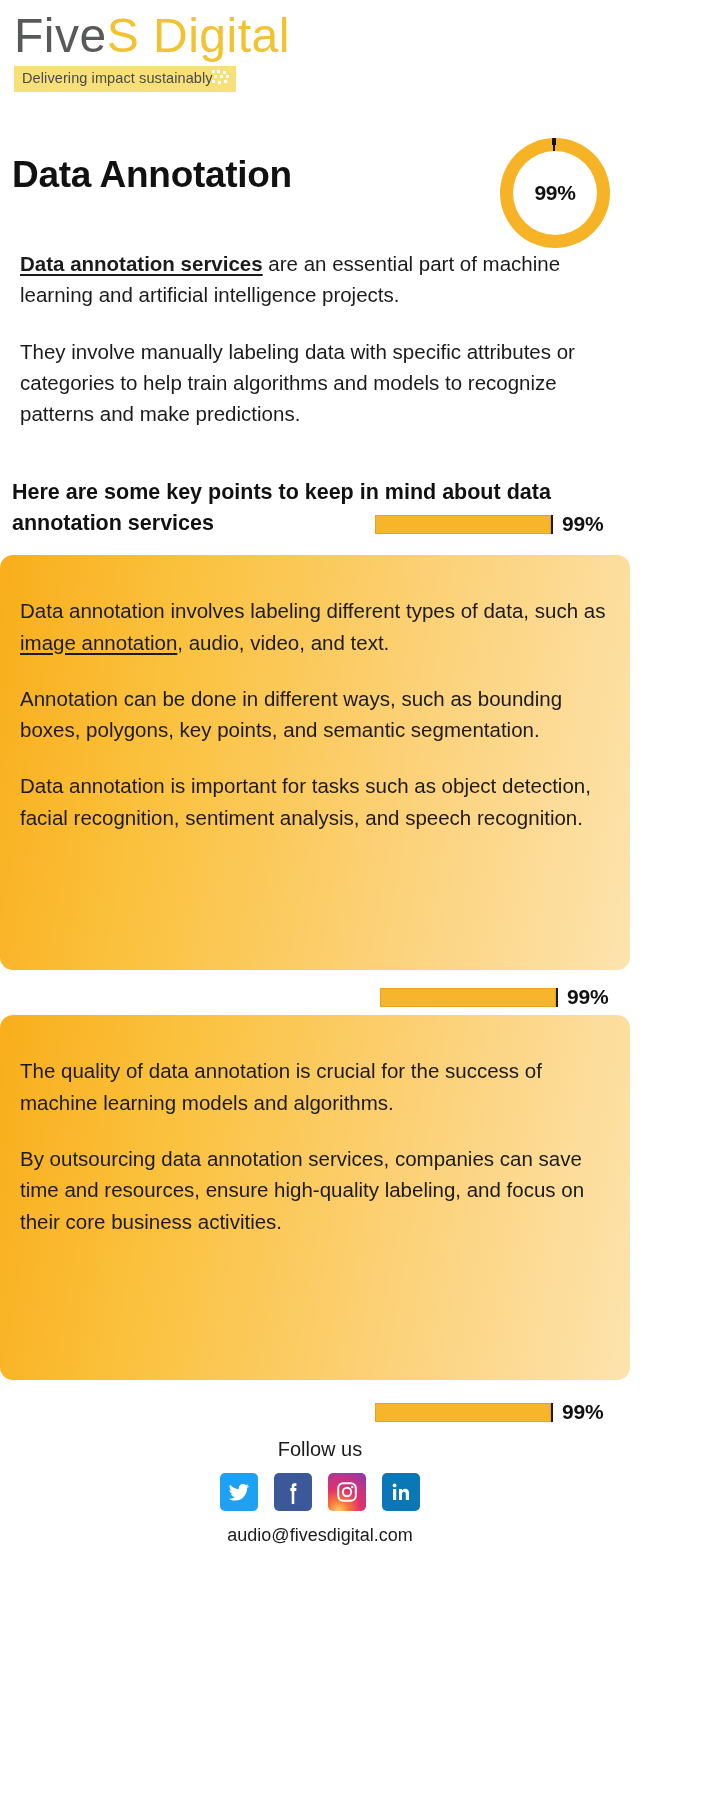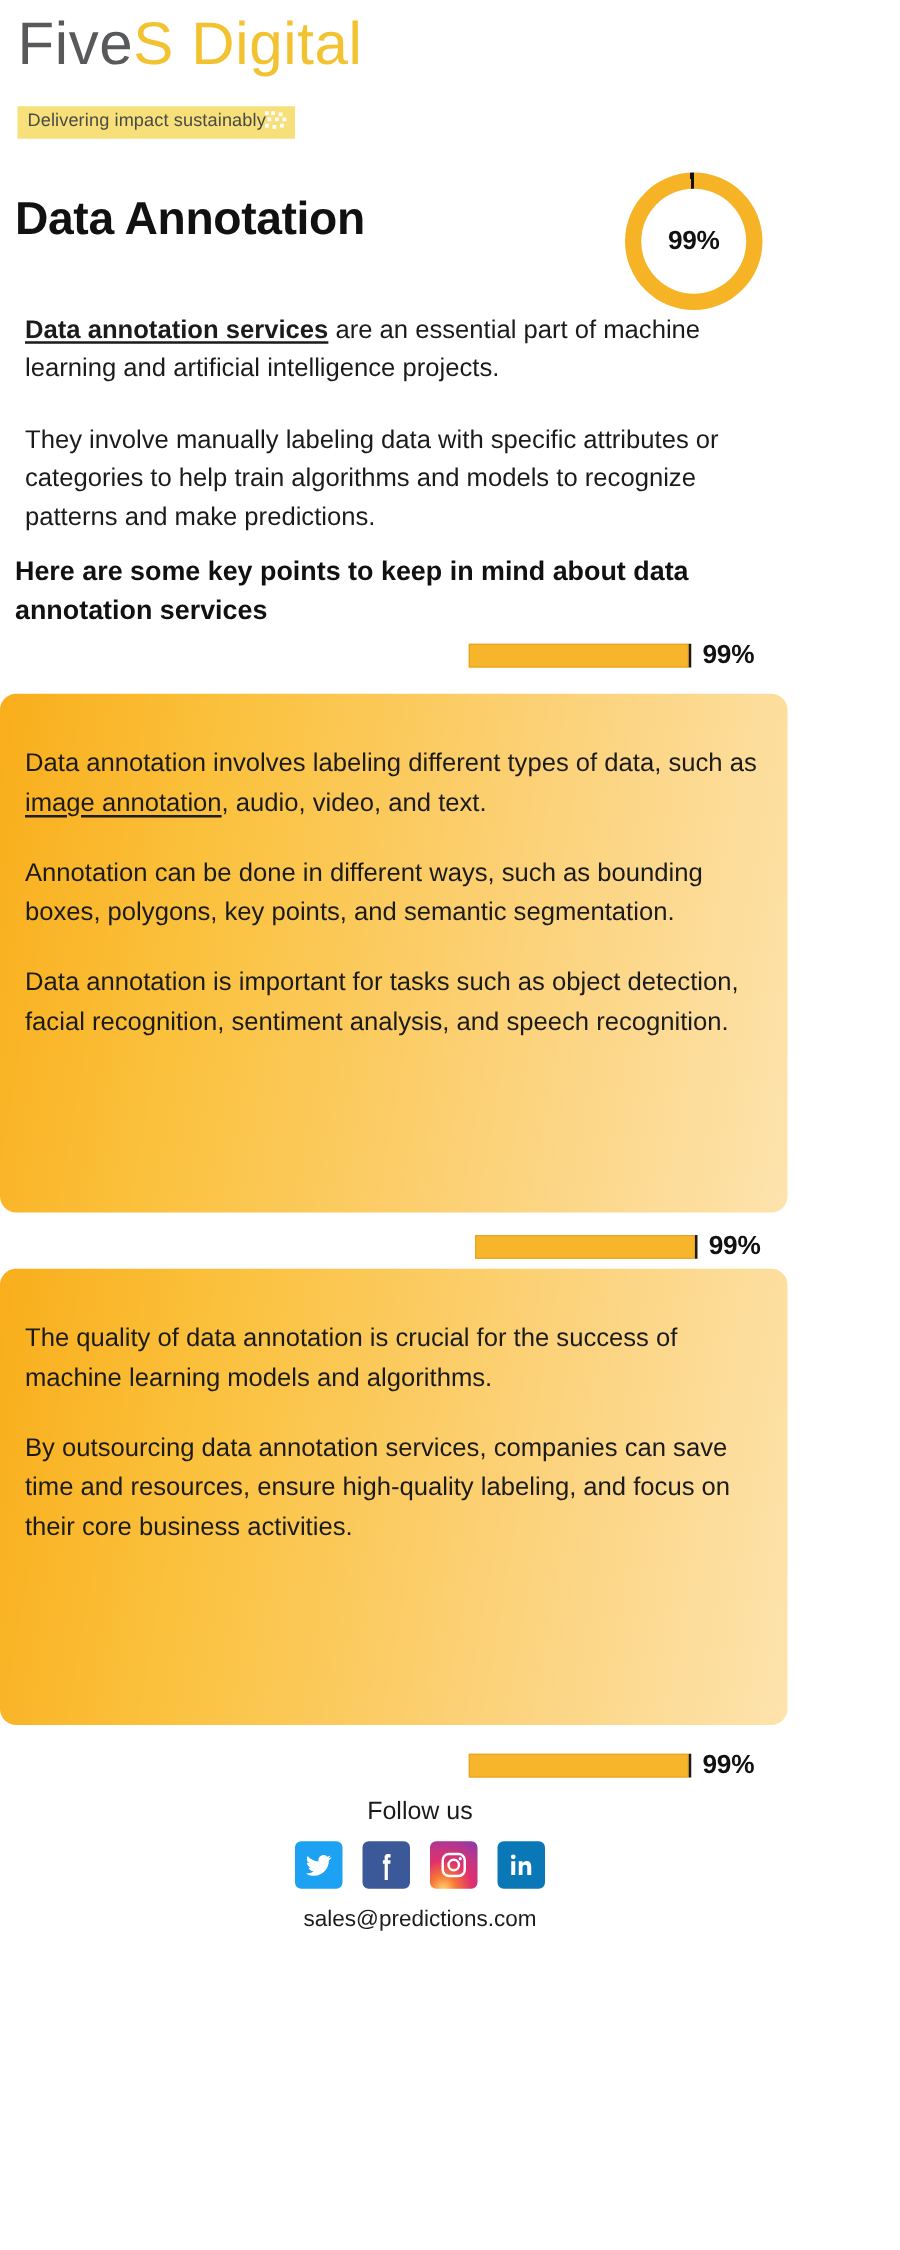--- a/index.html
+++ b/index.html
@@ -33,21 +33,21 @@
     font-weight: 400;
     letter-spacing: 0.5px;
     line-height: 1.15;
     color: #58595b;
     white-space: nowrap;
   }
   .logo-wordmark .accent { color: #f2c230; }
   .logo-wordmark .digital { color: #f2c230; }
 
   .logo-tagline {
-    margin-top: 22px;
+    margin-top: 3px;
     background: #f7e07a;
     display: inline-block;
     padding: 3px 6px 4px 8px;
     position: relative;
     width: 222px;
   }
   .logo-tagline-text {
     font-size: 14.5px;
     color: #4a4a48;
     letter-spacing: 0.1px;
@@ -132,21 +132,21 @@
     font-weight: 700;
     text-decoration: underline;
     text-underline-offset: 3px;
   }
   #para1 { top: 248px; }
   #para2 { top: 336px; }
 
   .sub-heading {
     position: absolute;
     left: 12px;
-    top: 442px;
+    top: 477px;
     width: 620px;
     font-size: 21.5px;
     font-weight: 700;
     color: #111111;
     line-height: 1.45;
   }
 
   
   .bar-row {
     position: absolute;
@@ -207,21 +207,21 @@
   .panel-para a,
   .panel-para .link {
     color: #1b1b1b;
     text-decoration: underline;
     text-underline-offset: 3px;
   }
 
   
   .footer {
     position: absolute;
-    left: 16px;
+    left: 0;
     top: 1438px;
     width: 640px;
     text-align: center;
   }
   .follow-us {
     font-size: 20px;
     color: #1b1b1b;
     font-weight: 400;
     margin-bottom: 12px;
   }
@@ -358,16 +358,16 @@
       <a class="social-icon si-linkedin">
         <svg width="24" height="24" viewBox="0 0 24 24" aria-hidden="true">
           <rect x="4" y="9" width="3.2" height="11" fill="#ffffff"></rect>
           <circle cx="5.6" cy="5.4" r="1.9" fill="#ffffff"></circle>
           <path fill="#ffffff" d="M10 9h3v1.6c.5-.9 1.6-1.8 3.3-1.8 2.5 0 3.7 1.6 3.7 4.5V20h-3.2v-5.9c0-1.5-.5-2.4-1.8-2.4-1 0-1.6.7-1.9 1.4-.1.2-.1.6-.1.9V20H10V9z"></path>
         </svg>
       </a>
 
     </div>
 
-    <div class="email-line">sales@predictions.com</div>
+    <div class="email-line">audio@fivesdigital.com</div>
   </footer>
 
 </div>
 
 </body></html>

